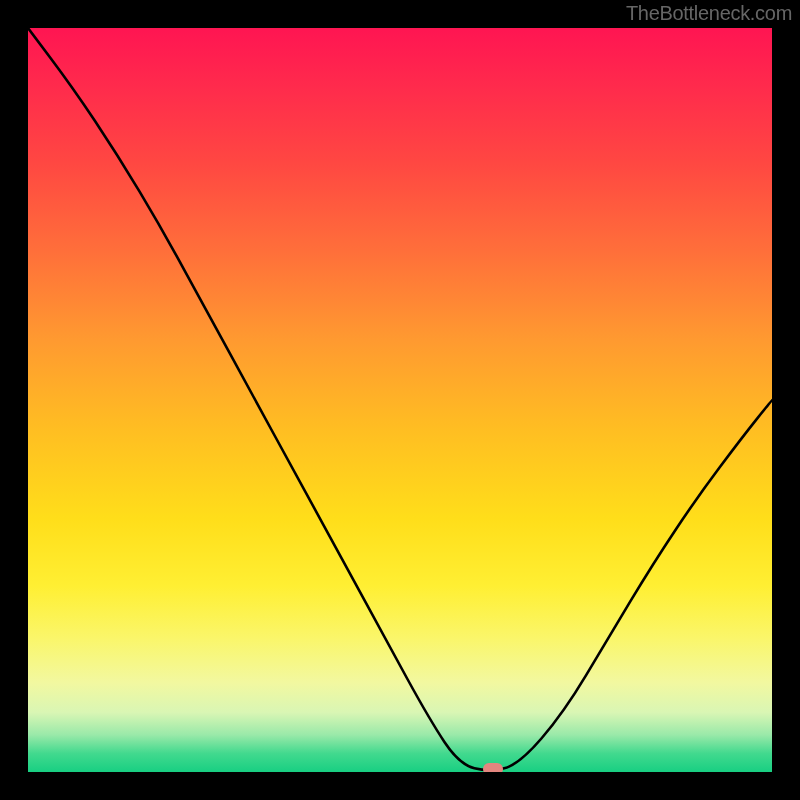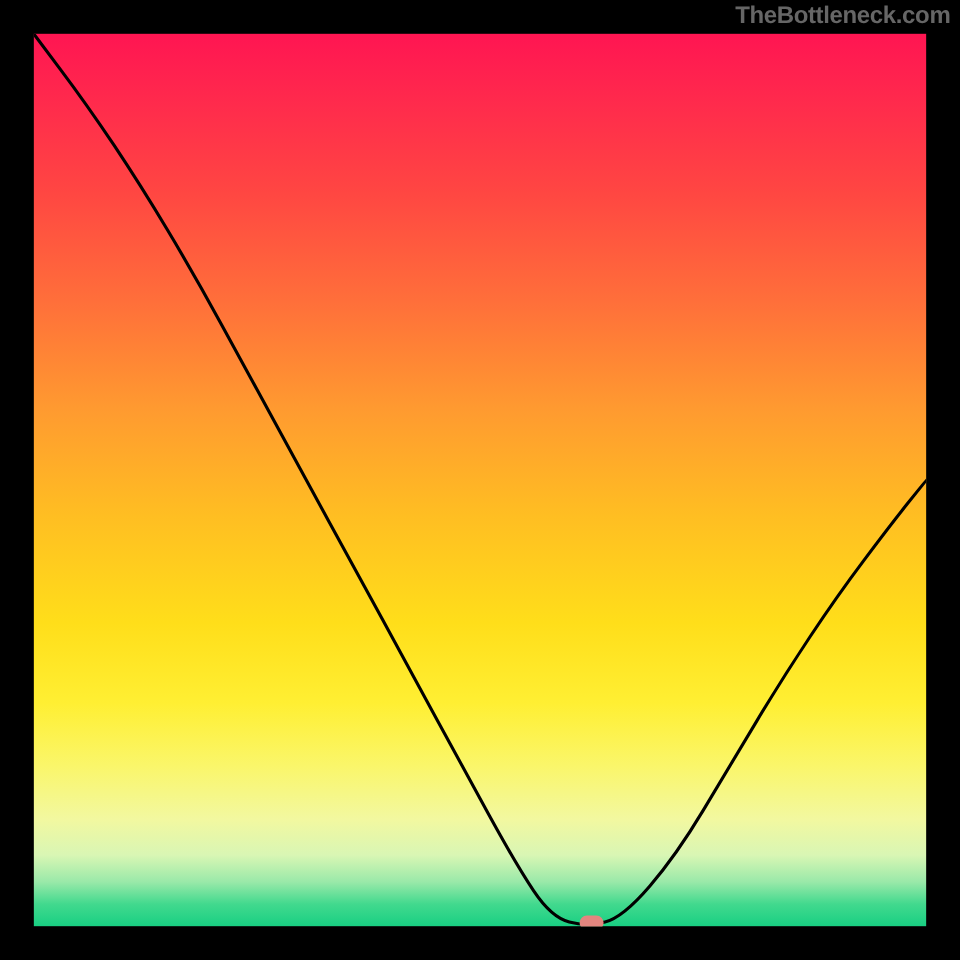--- a/index.html
+++ b/index.html
@@ -15,21 +15,21 @@
     position: relative;
     width: 800px;
     height: 800px;
     background: #000;
   }
   .watermark {
     position: absolute;
     top: 2px;
     right: 8px;
     font-size: 20px;
-    font-weight: 700;
+    font-weight: 400;
     color: #666;
     letter-spacing: -0.3px;
     z-index: 5;
   }
   .plot {
     position: absolute;
     left: 28px;
     top: 28px;
     width: 744px;
     height: 744px;

